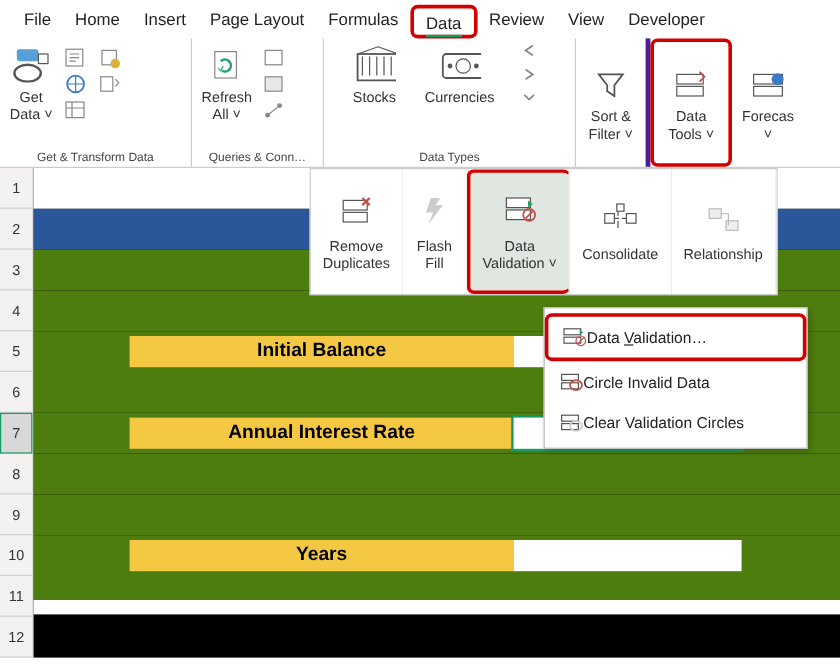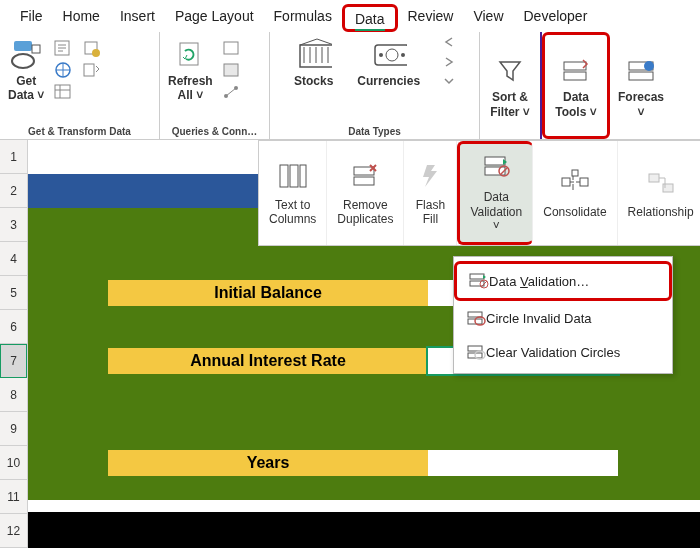--- a/index.html
+++ b/index.html
@@ -5,21 +5,21 @@
 * { box-sizing: border-box; margin: 0; padding: 0; font-family: "Segoe UI", Arial, sans-serif; }
 body { background: #fff; width: 700px; height: 557px; overflow: hidden; position: relative; }
 
 
 .tabs { display: flex; padding: 4px 10px 0; height: 32px; font-size: 14px; }
 .tabs div { padding: 4px 10px; cursor: pointer; color: #222; }
 .tabs .active { position: relative; }
 .tabs .active::after { content:""; position:absolute; left:10px; right:10px; bottom:-2px; height:2px; background:#169b62; }
 
 
-.ribbon { display: flex; border-bottom: 1px solid #ccc; height: 108px; background: #fff; font-weight: bold; }
+.ribbon { display: flex; border-bottom: 1px solid #ccc; height: 108px; background: #fff; }
 .group { border-right: 1px solid #ccc; display: flex; flex-direction: column; justify-content: space-between; padding: 4px 6px 2px; }
 .group-label { text-align: center; font-size: 10px; color: #444; padding-top: 2px; white-space: nowrap; }
 .btns { display: flex; gap: 6px; align-items: flex-start; }
 .big-btn { display: flex; flex-direction: column; align-items: center; font-size: 12px; color: #333; padding: 2px; line-height: 1.2; text-align: center; cursor: pointer; }
 .big-btn .ico { width: 36px; height: 32px; margin-bottom: 4px; display: flex; align-items: center; justify-content: center; }
 .small-col { display: flex; flex-direction: column; gap: 2px; padding-top: 2px; }
 .small-ico { width: 22px; height: 20px; display:flex; align-items:center; justify-content:center; }
 .disabled { color: #aaa; }
 
 
@@ -192,21 +192,21 @@
         <span>
           <svg width="14" height="10">
               <path d="M3 3l4 4 4-4" fill="none" stroke="#888" stroke-width="1.5"></path>
             </svg>
         </span>
       </div>
     </div>
     <div class="group-label">Data Types</div>
   </div>
 
-  <div class="group" style="width:62px; border-right:2px solid #4c1d95;">
+  <div class="group" style="width:62px; border-right:4px solid #4c1d95;">
     <div class="big-btn" style="margin:auto">
       <span class="ico">
         <svg width="32" height="28">
             <path d="M6 6h20l-7 9v9l-6-4v-5z" fill="none" stroke="#555" stroke-width="1.5"></path>
           </svg>
       </span>
       <span style="white-space:pre-line">Sort &amp;
 Filter ˅</span>
     </div>
   </div>
@@ -235,31 +235,20 @@
             <circle cx="24" cy="10" r="5" fill="#3a7bc8"></circle>
           </svg>
       </span>
       <span style="white-space:pre-line">Forecas
 ˅</span>
     </div>
   </div>
 </div>
 
 <div class="sub-ribbon">
-  <div class="sub-btn">
-    <span class="ico">
-        <svg width="30" height="30">
-          <rect x="2" y="4" width="8" height="22" fill="#fff" stroke="#555"></rect>
-          <rect x="12" y="4" width="8" height="22" fill="#fff" stroke="#555"></rect>
-          <rect x="22" y="4" width="6" height="22" fill="#fff" stroke="#555"></rect>
-        </svg>
-      </span>
-    <span style="white-space:pre-line">Text to
-Columns</span>
-  </div>
   <div class="sub-btn">
     <span class="ico">
         <svg width="30" height="30">
           <rect x="4" y="6" width="20" height="8" fill="#fff" stroke="#555"></rect>
           <rect x="4" y="16" width="20" height="8" fill="#fff" stroke="#555"></rect>
           <path d="M20 4l6 6M26 4l-6 6" stroke="#c0504d" stroke-width="2"></path>
         </svg>
       </span>
     <span style="white-space:pre-line">Remove
 Duplicates</span>

